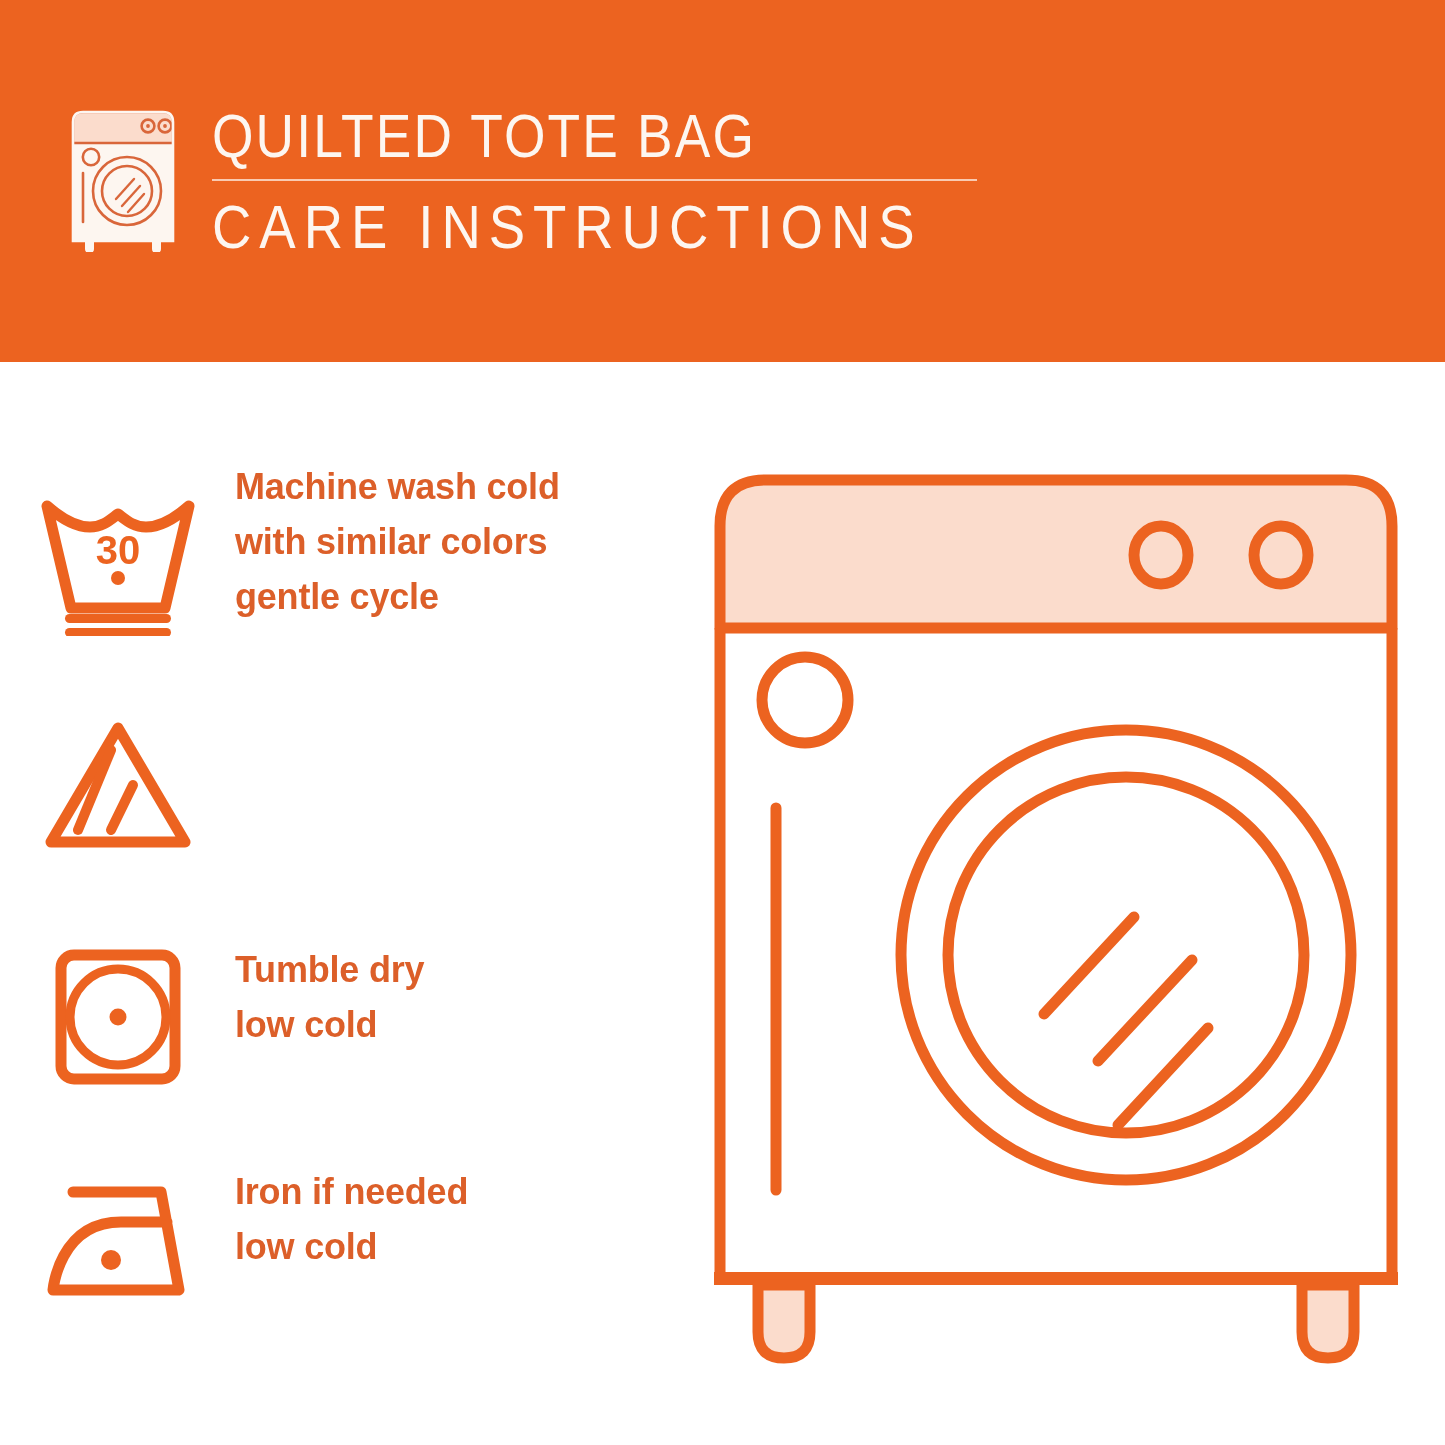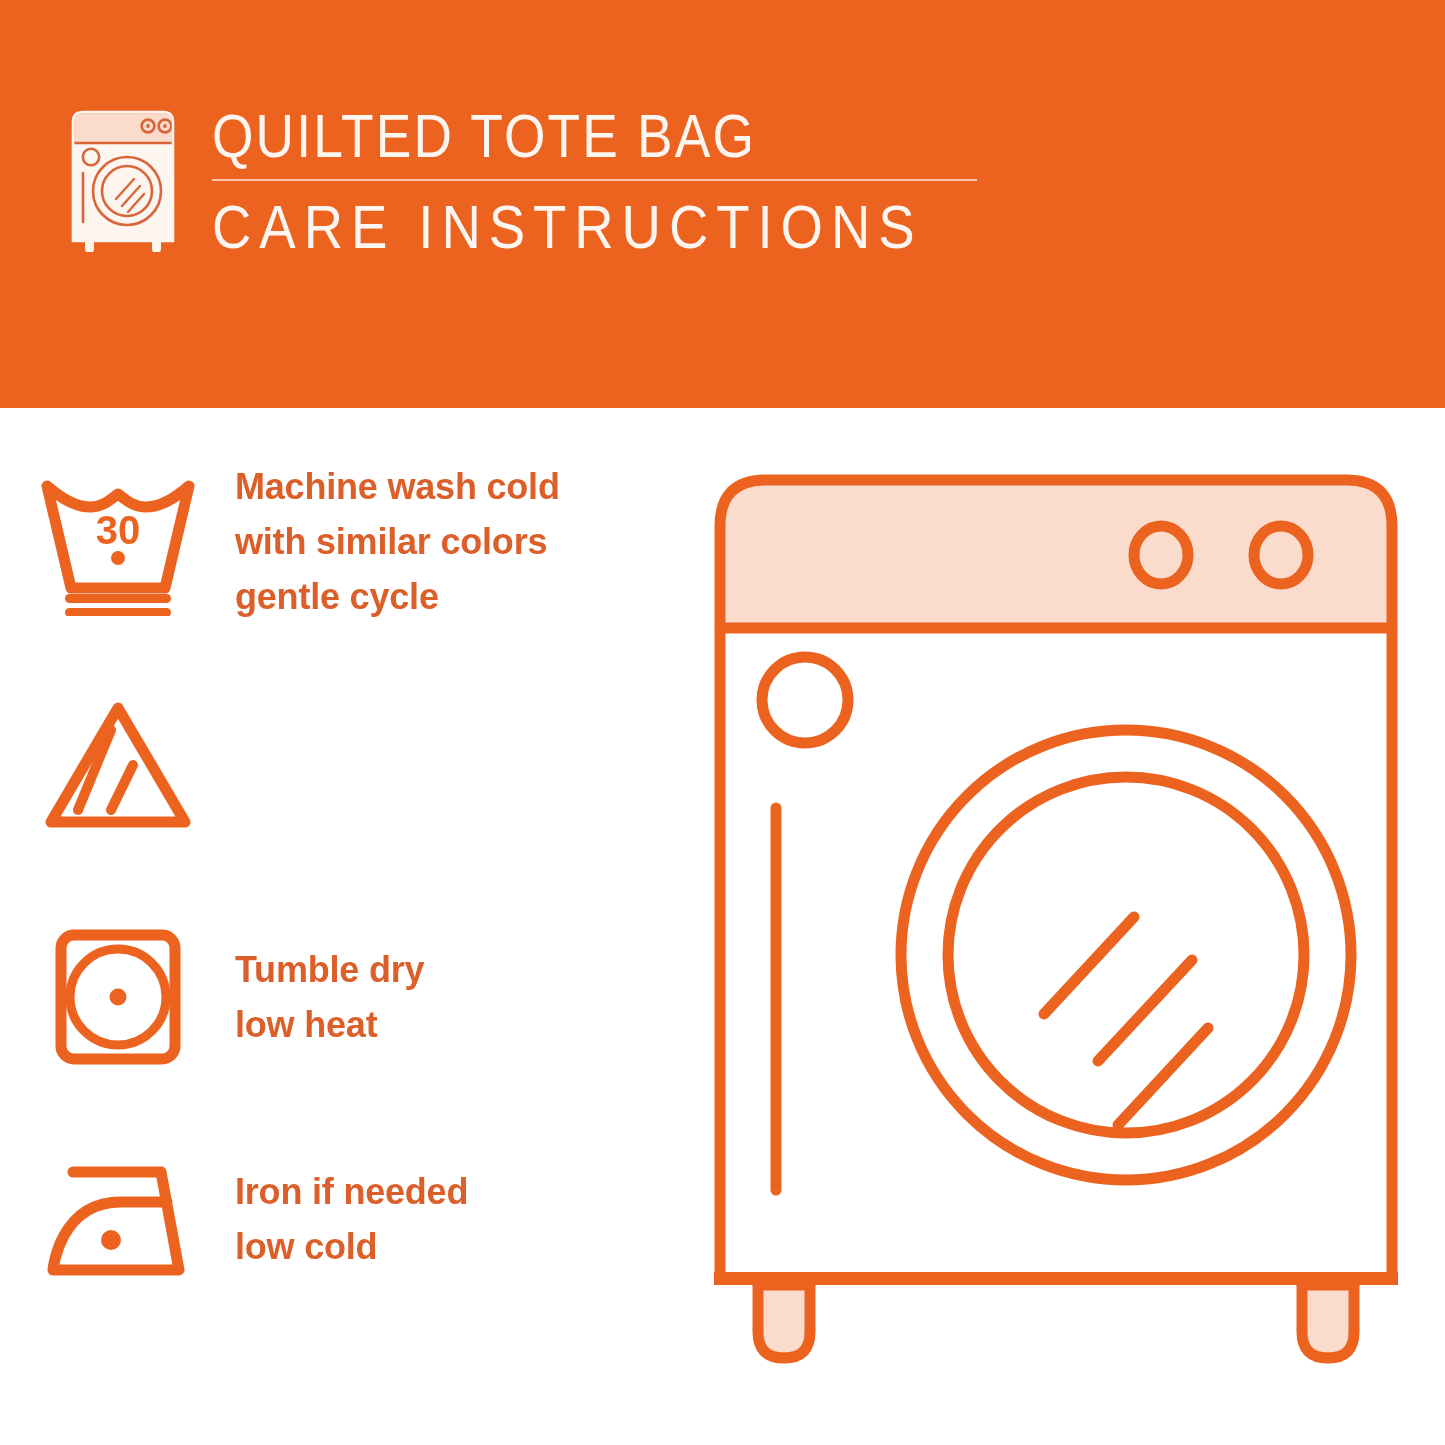--- a/index.html
+++ b/index.html
@@ -14,21 +14,21 @@
     overflow: hidden;
     position: relative;
   }
 
   
   #header-band {
     position: absolute;
     left: 0;
     top: 0;
     width: 1445px;
-    height: 408px;
+    height: 362px;
     background: #EC6320;
   }
   #header-logo {
     position: absolute;
     left: 64px;
     top: 104px;
     width: 118px;
     height: 148px;
   }
   #header-text-block {
@@ -80,21 +80,21 @@
     width: 700px;
     height: 210px;
     display: flex;
     align-items: center;
   }
   .care-icon-cell {
     width: 235px;
     min-width: 235px;
     height: 190px;
     display: flex;
-    align-items: center;
+    align-items: flex-end;
     justify-content: center;
     text-decoration: underline;
   }
   .care-label {
     color: #DC5F29;
     font-size: 36px;
     line-height: 55px;
     font-weight: 600;
     letter-spacing: -0.2px;
     white-space: pre-line;
@@ -192,21 +192,21 @@
 
   <div class="care-row" style="top:548px;">
     <div class="care-icon-cell">
       <svg viewBox="0 0 170 150" width="170" height="150" aria-hidden="true">
         <rect x="28" y="13" width="114" height="124" rx="13" fill="none" stroke="#EC6320" stroke-width="11"></rect>
         <circle cx="85" cy="75" r="48" fill="none" stroke="#EC6320" stroke-width="9"></circle>
         <circle cx="85" cy="75" r="8.5" fill="#EC6320"></circle>
       </svg>
     </div>
     <div class="care-label">Tumble dry
-low heat</div>
+low cold</div>
   </div>
 
   <div class="care-row" style="top:770px;">
     <div class="care-icon-cell">
       <svg viewBox="0 0 170 150" width="170" height="150" aria-hidden="true">
 
         <path d="M40 28 L128 28 L146 126 L20 126
                  C20 126 26 58 88 58 L134 58" fill="none" stroke="#EC6320" stroke-width="11" stroke-linejoin="round" stroke-linecap="round"></path>
 
         <circle cx="78" cy="96" r="10" fill="#EC6320"></circle>

